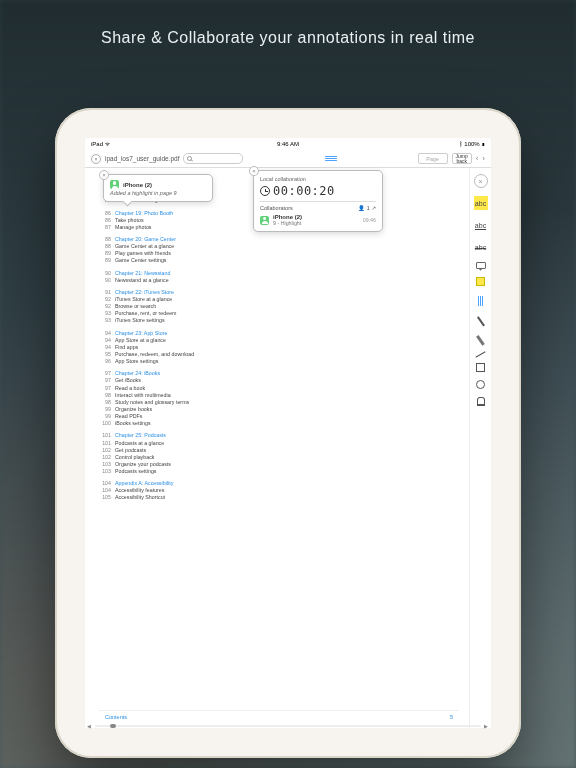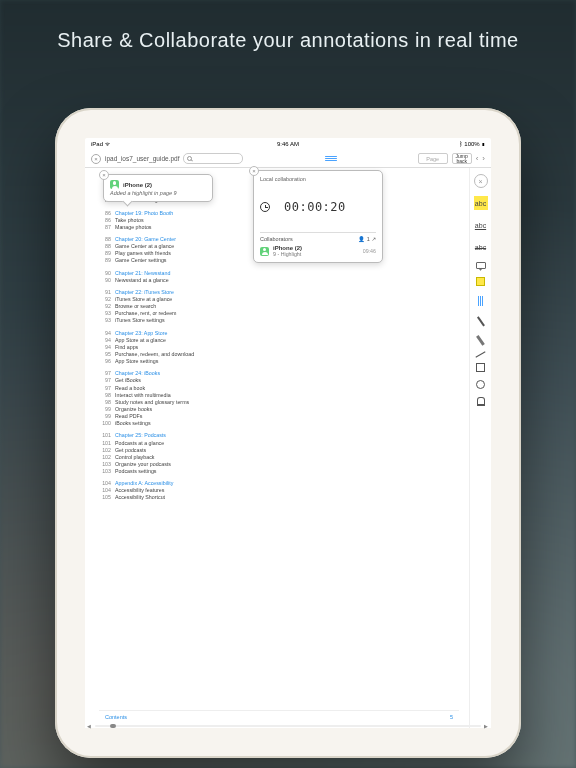--- a/index.html
+++ b/index.html
@@ -11,21 +11,21 @@
   }
   .bg-blur { position:absolute; inset:0;
     background: radial-gradient(ellipse at 10% 90%, rgba(200,120,100,0.15), transparent 40%),
                 radial-gradient(ellipse at 90% 90%, rgba(180,190,200,0.25), transparent 50%),
                 linear-gradient(180deg, #202c30 0%, #34444a 50%, #50605e 100%);
     filter: blur(2px);
   }
   .headline {
     position: relative; z-index: 2;
     text-align: center; color: #e8f0f2;
-    font-weight: 200; font-size: 20px; letter-spacing: 0.5px;
+    font-weight: 200; font-size: 16px; letter-spacing: 0.5px;
     padding: 28px 40px 0 40px; line-height: 1.25;
   }
   .ipad {
     position: absolute; left: 50%; top: 108px;
     transform: translateX(-50%);
     width: 466px; height: 650px;
     background: #f7f4ef;
     border-radius: 36px;
     box-shadow: 0 30px 60px rgba(0,0,0,0.5), inset 0 0 0 2px #d9d4c8;
     z-index: 3;
@@ -90,21 +90,21 @@
   .avatar{width:9px;height:9px;background:#62d27a;border-radius:2px;position:relative;}
   .avatar::before{content:'';position:absolute;top:1px;left:2.5px;width:3.5px;height:3.5px;background:#fff;border-radius:50%;}
   .avatar::after{content:'';position:absolute;bottom:0.5px;left:1.5px;width:6px;height:3px;background:#fff;border-radius:3px 3px 0 0;}
   .pop-annot .name{font-size:6px;font-weight:600;}
   .pop-annot .msg{font-size:5.5px;color:#666;font-style:italic;margin-top:1px;}
   .pop-annot .xx{position:absolute;top:-5px;left:-5px;width:10px;height:10px;border:0.5px solid #bbb;border-radius:50%;background:#fff;display:flex;align-items:center;justify-content:center;font-size:6px;color:#888;}
 
   .pop-collab { left:168px; top:2px; width:130px; }
   .pop-collab .xx{position:absolute;top:-5px;left:-5px;width:10px;height:10px;border:0.5px solid #bbb;border-radius:50%;background:#fff;display:flex;align-items:center;justify-content:center;font-size:6px;color:#888;}
   .pop-collab .title{font-size:5.5px;color:#666;}
-  .pop-collab .timer{display:flex;align-items:center;gap:14px;margin:18px 0;}
+  .pop-collab .timer{display:flex;align-items:center;gap:3px;margin:2px 0;}
   .pop-collab .clock{width:10px;height:10px;border:0.8px solid #333;border-radius:50%;position:relative;}
   .pop-collab .clock::after{content:'';position:absolute;top:1.5px;left:4px;width:0.8px;height:3px;background:#333;}
   .pop-collab .clock::before{content:'';position:absolute;top:4px;left:4px;width:2.5px;height:0.8px;background:#333;}
   .pop-collab .time{font-size:12px;font-weight:400;letter-spacing:0.5px;font-family:monospace;}
   .pop-collab hr{border:none;border-top:0.5px solid #ddd;margin:3px 0;}
   .pop-collab .sub{display:flex;justify-content:space-between;font-size:5.5px;color:#555;}
   .pop-collab .collab-row{display:flex;align-items:center;gap:4px;margin-top:3px;}
   .pop-collab .cname{font-size:6px;font-weight:600;}
   .pop-collab .cact{font-size:5.3px;color:#777;}
   .pop-collab .cts{font-size:5.3px;color:#999;margin-left:auto;}

